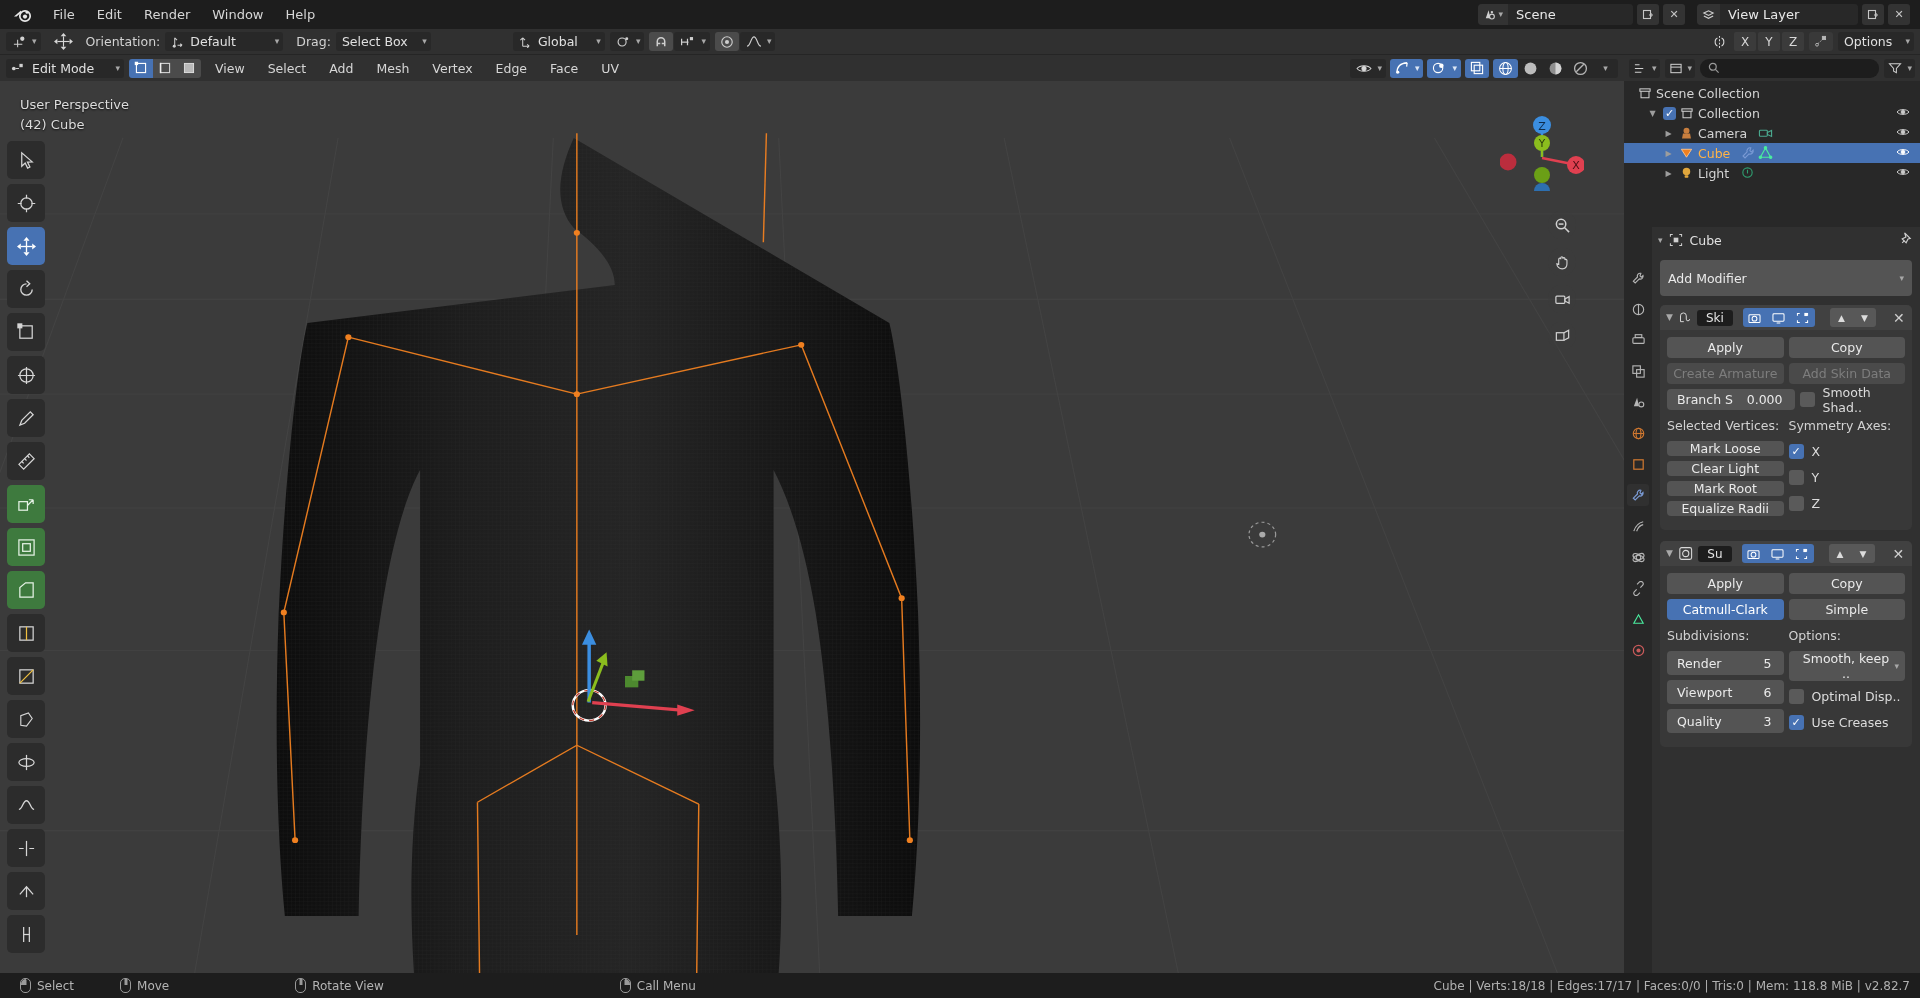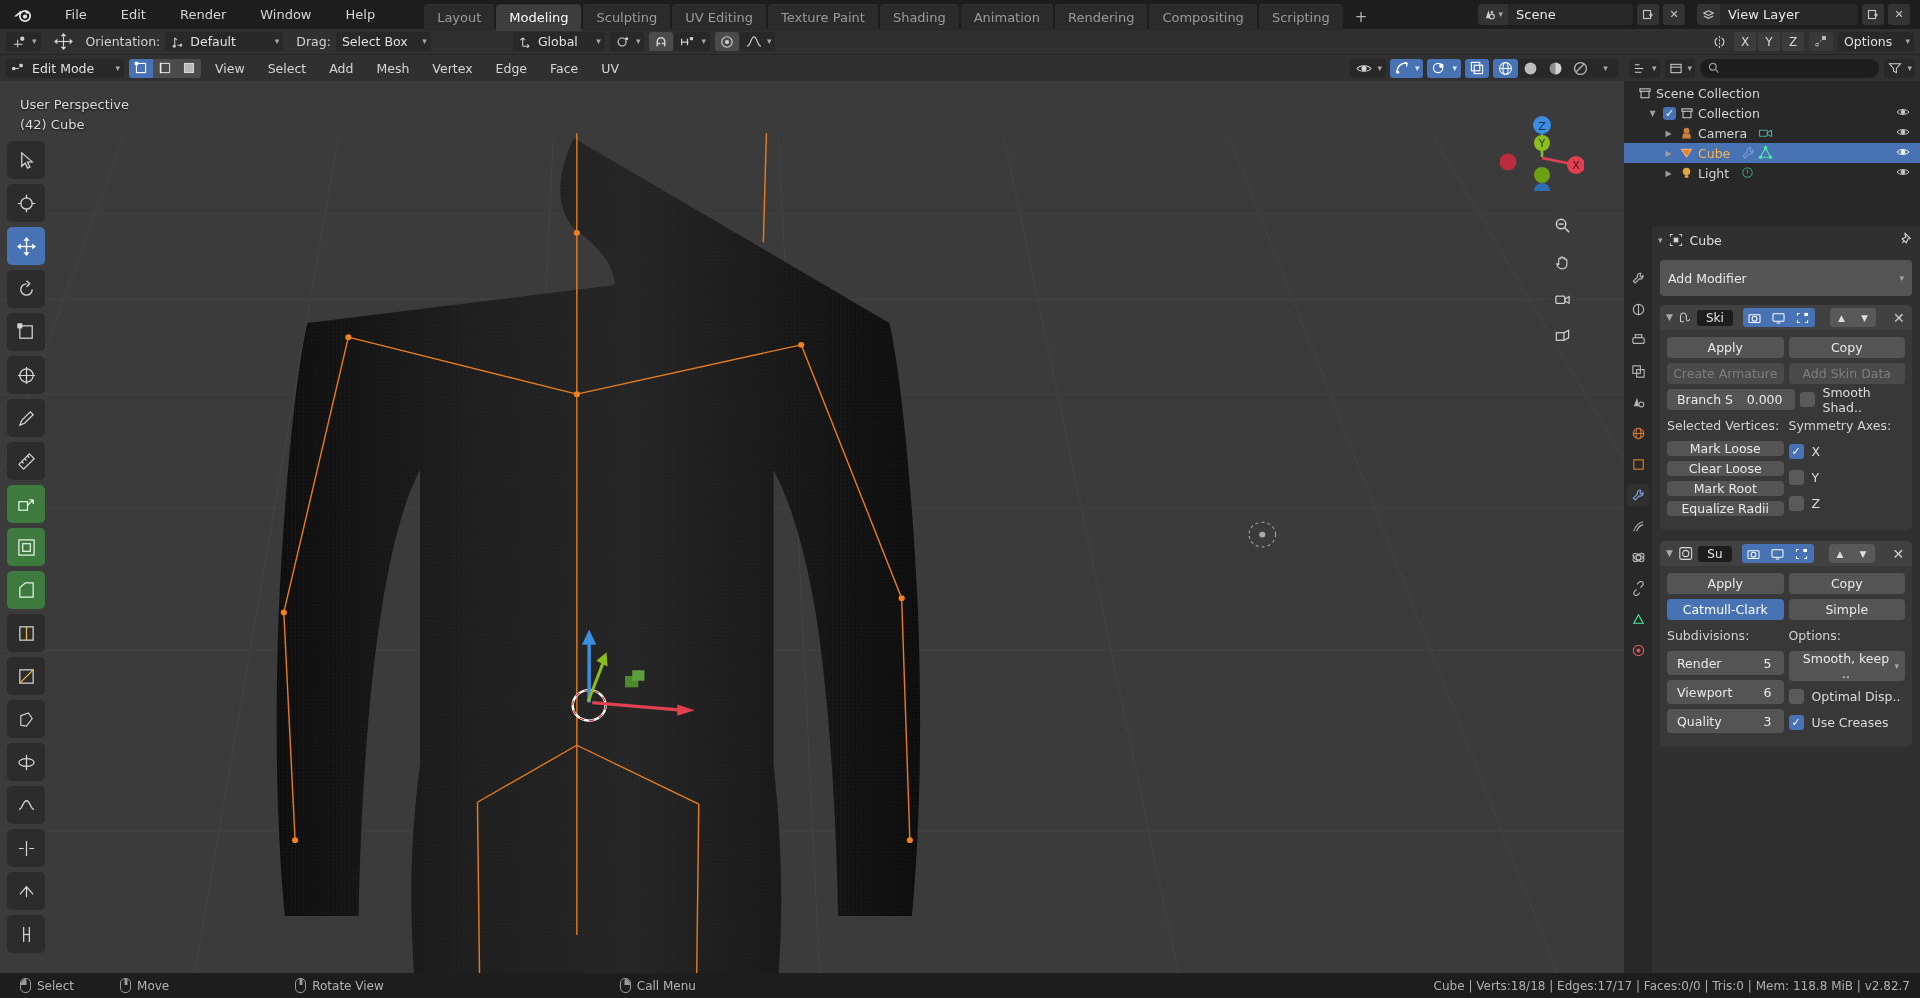--- a/index.html
+++ b/index.html
@@ -9,21 +9,21 @@
     font-family: "DejaVu Sans", sans-serif;
     font-size: 13px;
     color: #e5e5e5;
     overflow: hidden;
   }
   #app { position: relative; width: 1920px; height: 998px; display: flex; flex-direction: column; }
 
   
   .topbar {
     height: 29px; background: #1d1d1d; display: flex; align-items: center;
-    padding: 0 6px; flex: 0 0 29px; gap: 12px;
+    padding: 0 6px; flex: 0 0 29px; gap: 0;
   }
   .blender-logo { width: 26px; height: 22px; display: flex; align-items: center; justify-content: center; margin: 0 6px 0 4px; }
   .menu-item {
     padding: 3px 11px; color: #d6d6d6; font-size: 13px; border-radius: 3px; white-space: nowrap;
   }
   .ws-tabs { display: flex; align-items: flex-end; height: 29px; margin-left: 26px; }
   .ws-tab {
     padding: 5px 13px 6px 13px; color: #9a9a9a; font-size: 13px;
     background: #2b2b2b; border-radius: 4px 4px 0 0; margin-right: 2px;
     border-top: 1px solid #333; white-space: nowrap; position: relative; top: 2px;
@@ -243,33 +243,20 @@
         <circle cx="15" cy="6.3" r="1.5" fill="#e8e8e8"></circle>
       </g>
         </svg>
     </div>
     <div class="menu-item">File</div>
     <div class="menu-item">Edit</div>
     <div class="menu-item">Render</div>
     <div class="menu-item">Window</div>
     <div class="menu-item">Help</div>
 
-    <div class="ws-tabs">
-      <div class="ws-tab">Layout</div>
-      <div class="ws-tab active">Modeling</div>
-      <div class="ws-tab">Sculpting</div>
-      <div class="ws-tab">UV Editing</div>
-      <div class="ws-tab">Texture Paint</div>
-      <div class="ws-tab">Shading</div>
-      <div class="ws-tab">Animation</div>
-      <div class="ws-tab">Rendering</div>
-      <div class="ws-tab">Compositing</div>
-      <div class="ws-tab">Scripting</div>
-      <div class="ws-add">+</div>
-    </div>
 
     <div class="topbar-right">
       <div class="scene-block">
         <div class="icon-btn-sm">
           <svg width="13" height="13" viewBox="0 0 14 14">
               <g fill="#d0d0d0">
             <path d="M3 11 L6 2.5 L8 11 Z"></path>
                 <circle cx="9.6" cy="9.2" r="2.6" fill="none" stroke="#d0d0d0" stroke-width="1.2"></circle>
                 <circle cx="9.6" cy="4.4" r="1.3"></circle>
           </g>
@@ -1180,21 +1167,21 @@
                     </div>
                   </div>
                 </div>
                 <div class="row2">
                   <div class="sec-label" style="flex:1;">Selected Vertices:</div>
                   <div class="sec-label" style="flex:1;">Symmetry Axes:</div>
                 </div>
                 <div class="row2">
                   <div class="halfcol">
                     <div class="btn">Mark Loose</div>
-                    <div class="btn">Clear Loose</div>
+                    <div class="btn">Clear Light</div>
                     <div class="btn">Mark Root</div>
                     <div class="btn">Equalize Radii</div>
                   </div>
                   <div class="halfcol">
                     <div class="chk-row">
                       <span class="chk on"></span>
                       <span>X</span>
                     </div>
                     <div class="chk-row">
                       <span class="chk"></span>

